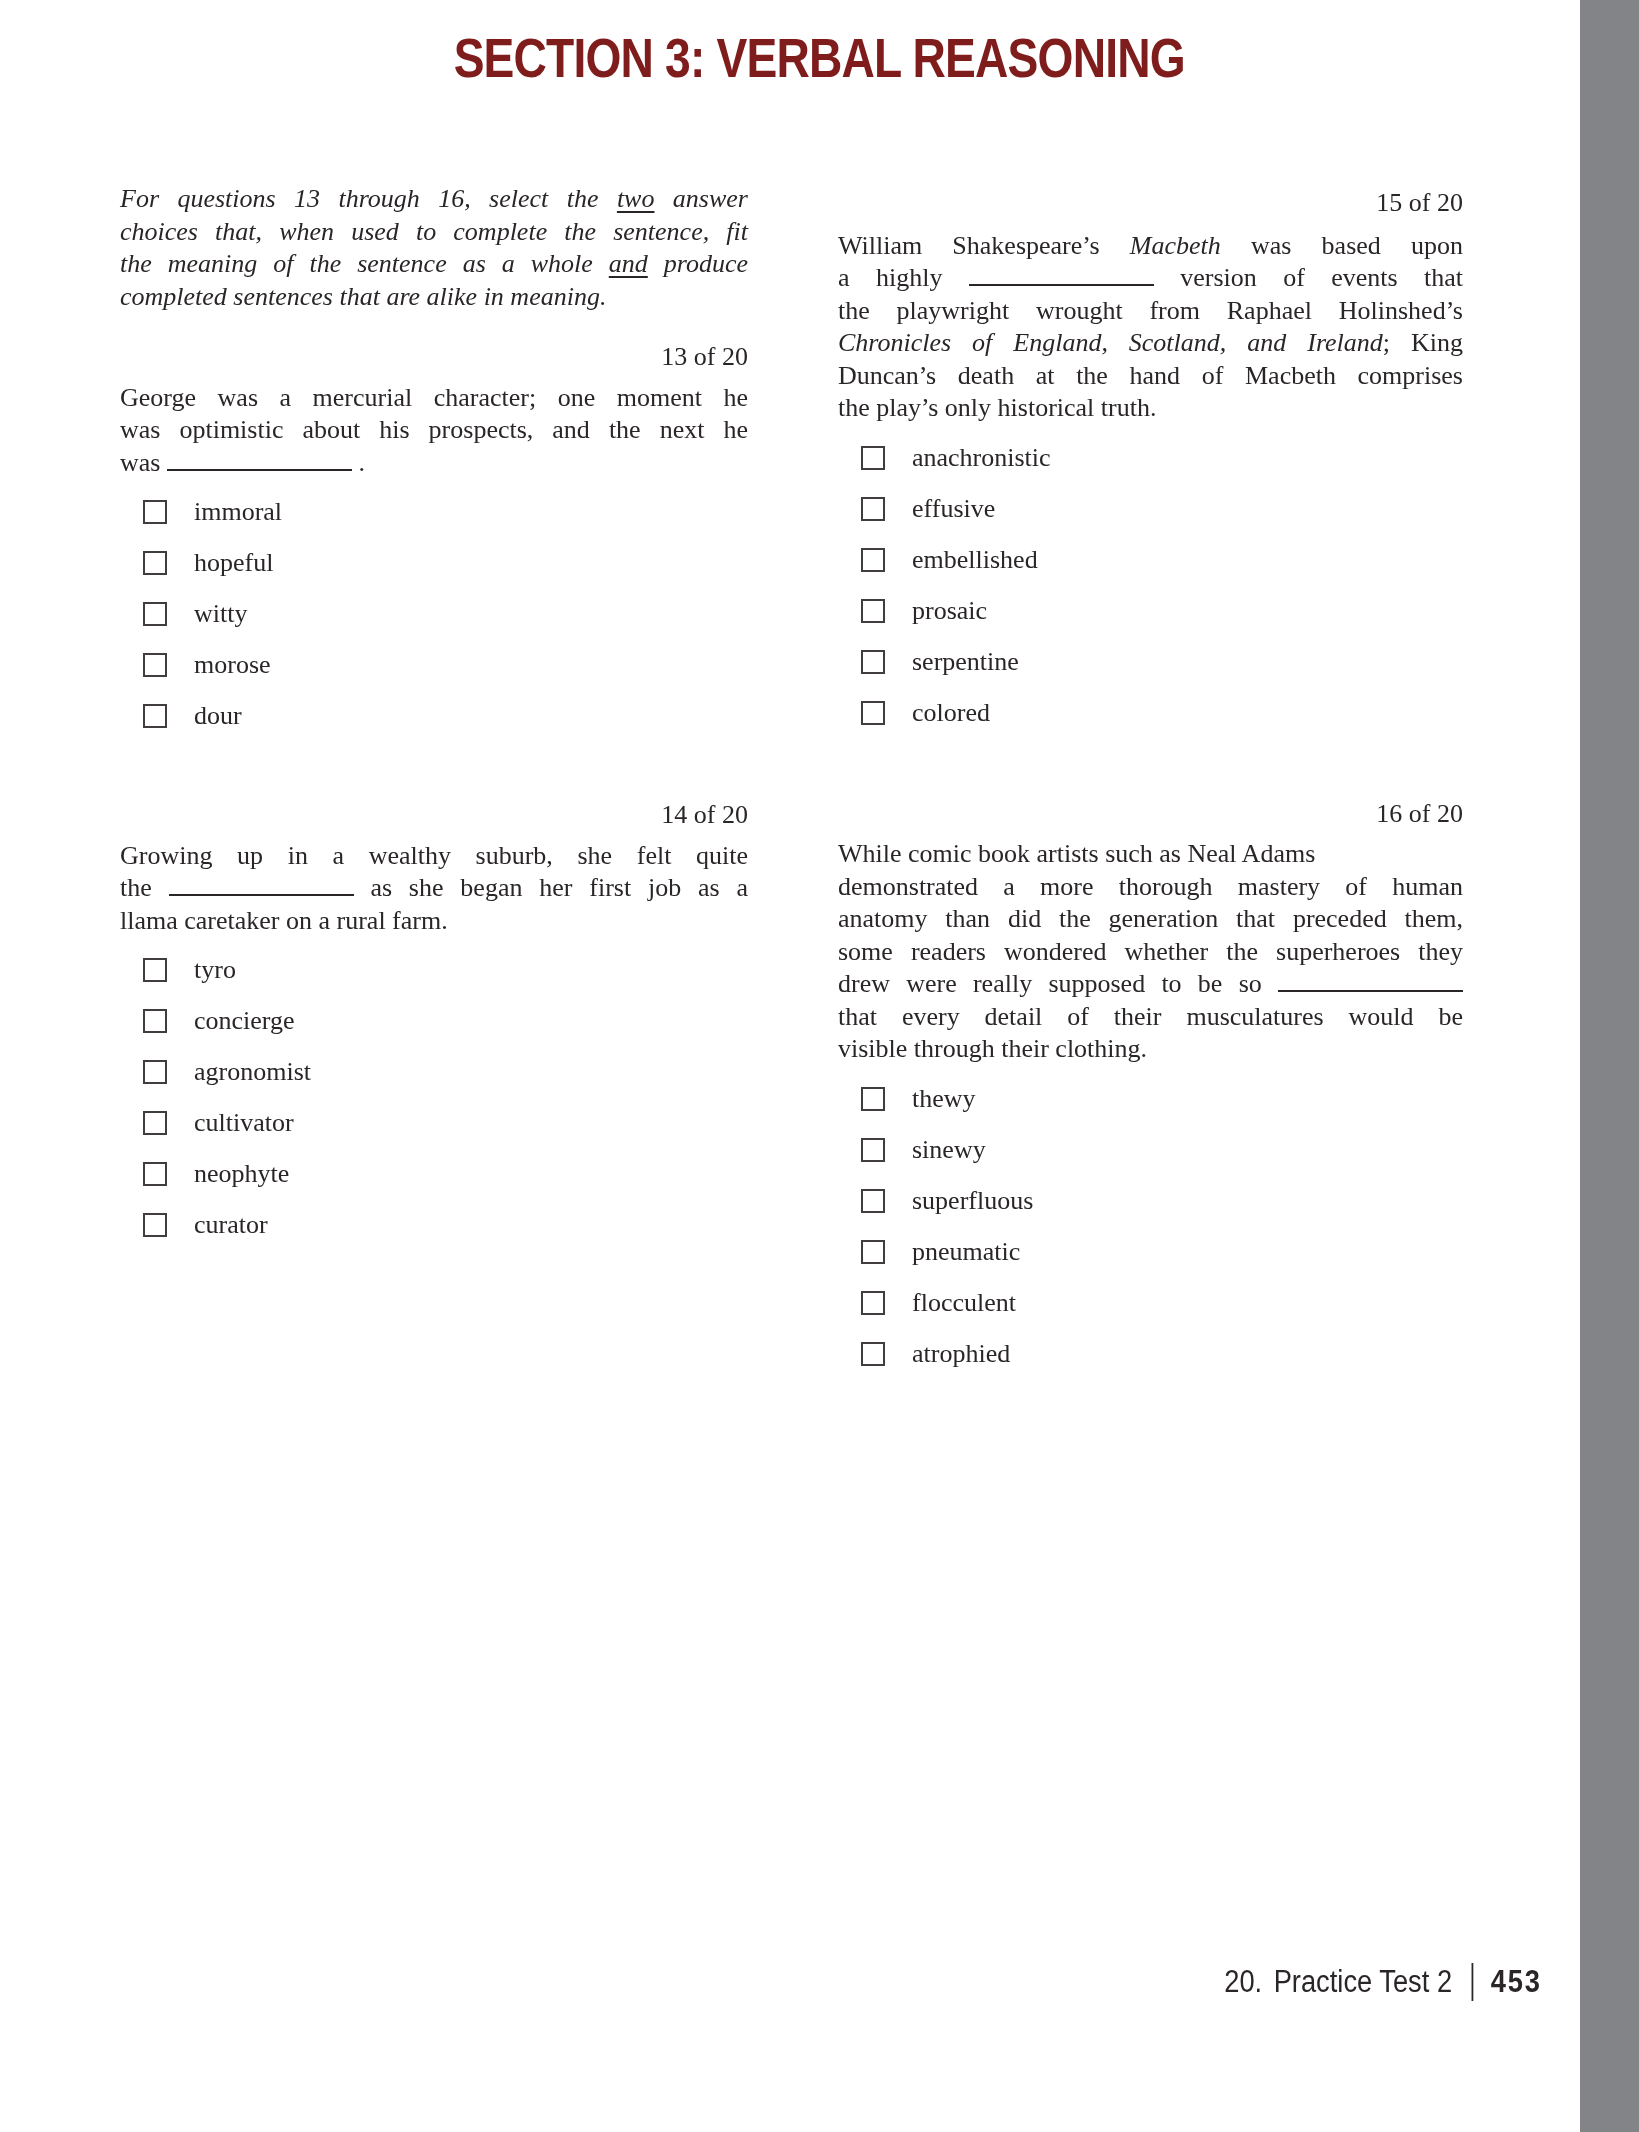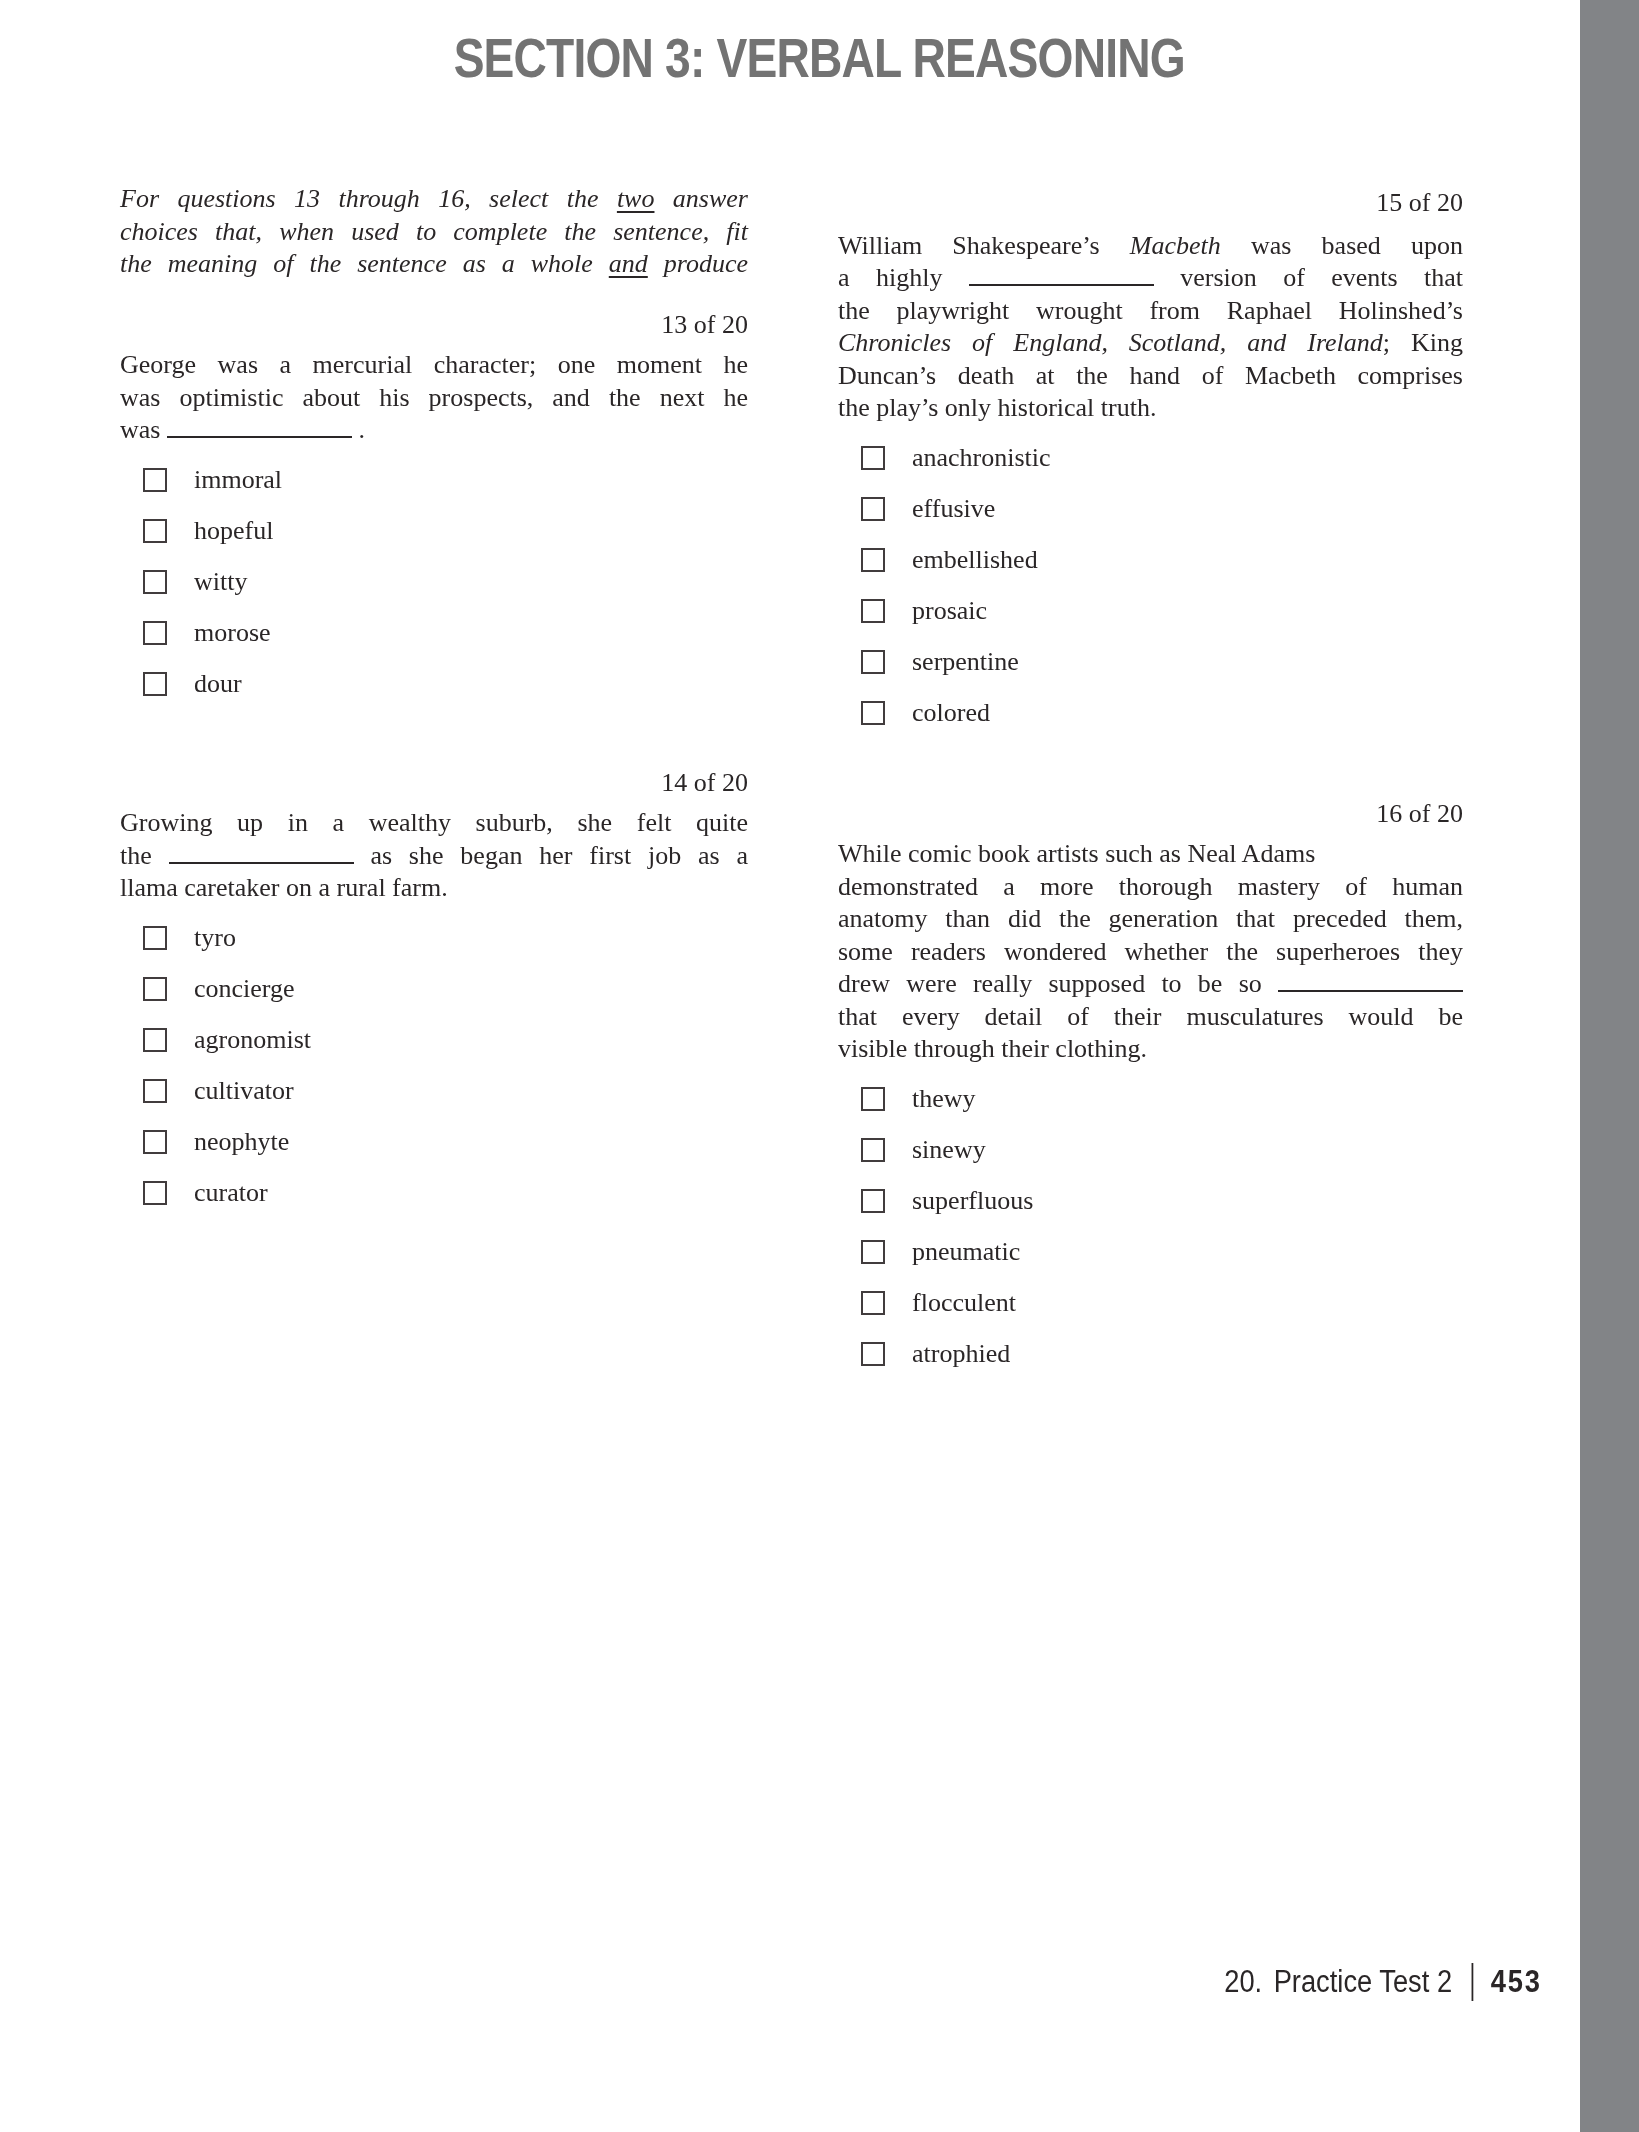--- a/index.html
+++ b/index.html
@@ -12,21 +12,21 @@
     overflow:hidden;
   }
   .edge-bar{
     position:absolute;top:0;right:0;bottom:0;width:59px;
     background:#828487;
   }
   .title{
     position:absolute;top:26px;left:0;width:1639px;
     text-align:center;
     font-family:"Liberation Sans","DejaVu Sans",sans-serif;
-    font-weight:bold;font-size:55px;color:#737373;
+    font-weight:bold;font-size:55px;color:#7f1d1d;
     white-space:nowrap;
   }
   .title .squeeze{
     display:inline-block;transform:scaleX(0.84);transform-origin:50% 50%;
     letter-spacing:-1px;
   }
   .columns{
     position:absolute;top:183px;left:120px;width:1343px;
     display:flex;gap:90px;
   }
@@ -78,20 +78,21 @@
     <span class="squeeze">SECTION 3: VERBAL REASONING</span>
   </div>
 
   <div class="columns">
 
     <div class="col left">
       <div class="instructions body-text">
           <div class="jline"><span>For questions 13 through 16, select the </span><span class="ul">two</span><span> answer</span></div>
           <div class="jline"><span>choices that, when used to complete the sentence, fit</span></div>
           <div class="jline"><span>the meaning of the sentence as a whole </span><span class="ul">and</span><span> produce</span></div>
+          <div class="jline last"><span>completed sentences that are alike in meaning.</span></div>
         </div>
 
       <section class="q13">
         <div class="qnum">13 of 20</div>
         <div class="qtext body-text">
             <div class="jline"><span>George was a mercurial character; one moment he</span></div>
             <div class="jline"><span>was optimistic about his prospects, and the next he</span></div>
             <div class="jline last"><span>was </span><span class="blank"></span><span> .</span></div>
           </div>
         <div class="options">

